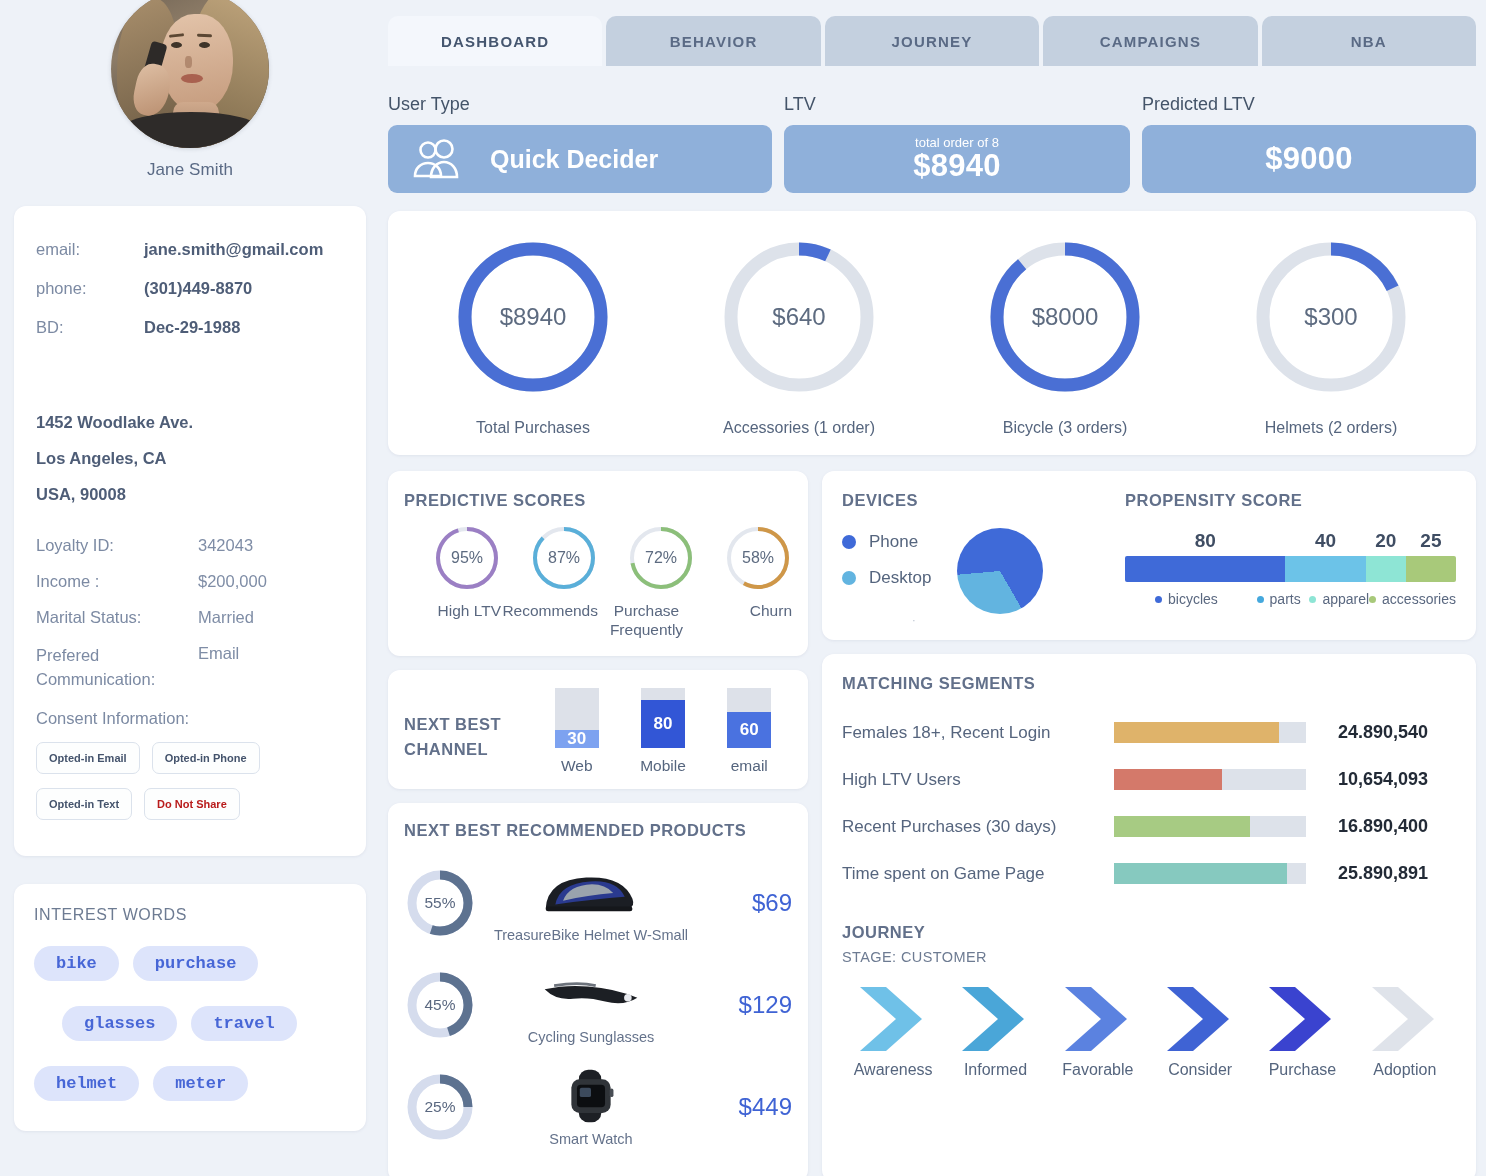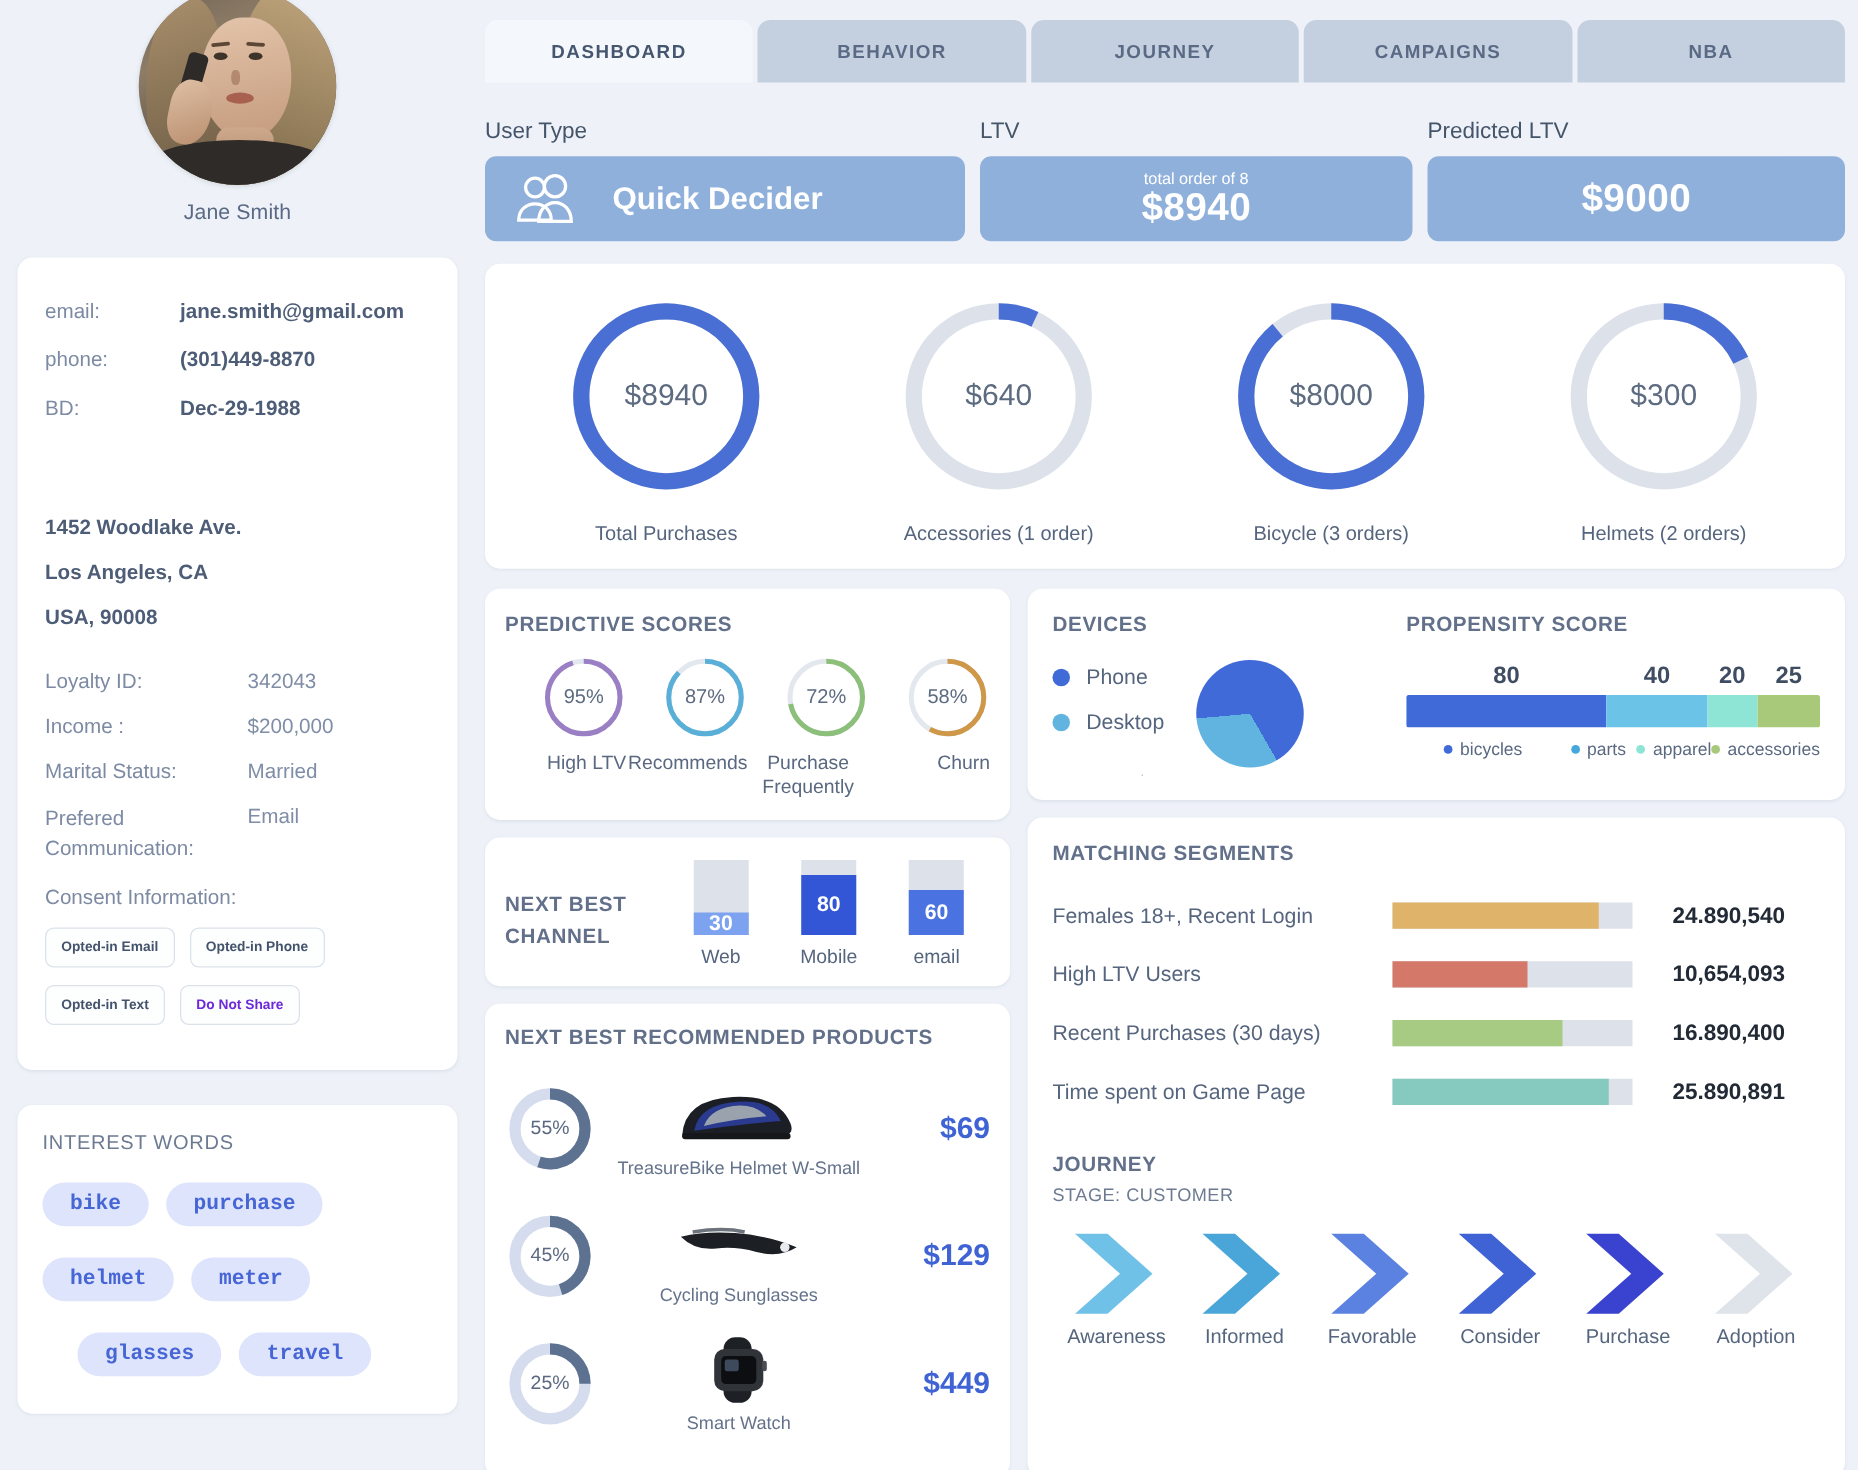--- a/index.html
+++ b/index.html
@@ -57,21 +57,21 @@
   .kv2 .k { color:#7c8aa3; width: 162px; flex:0 0 162px; }
   .kv2 .v { color:#7f8da6; }
   .kv2.tall .k { line-height: 1.45; }
   .consent-label { font-size: 16.5px; color:#7c8aa3; margin: 8px 0 14px; }
   .chip-row { display:flex; gap: 12px; margin-bottom: 14px; }
   .consent-chip {
     border: 1px solid #dbe2ec; border-radius: 7px; background:#fdfefe;
     padding: 9px 12px; font-size: 11px; color:#44536c; font-weight: 700;
     white-space: nowrap;
   }
-  .consent-chip.off { color:#6d28d9; font-weight: 600; }
+  .consent-chip.off { color:#b91c1c; font-weight: 600; }
 
   .iw-card { margin-top: 28px; padding: 22px 20px 30px; width: 352px; }
   .iw-title { font-size: 16px; letter-spacing: .6px; color:#6d7b92; margin-bottom: 22px; }
   .iw-rows { display:flex; flex-direction:column; gap: 25px; font-family: Liberation Mono, monospace; }
   .iw-row { display:flex; gap: 14px; }
   .iw-row.indent1 { padding-left: 28px; }
   .word {
     background:#dde4fb; color:#4766d6; border-radius: 20px;
     padding: 8px 22px; font-size: 17px; font-weight: 700;
   }
@@ -143,21 +143,21 @@
   .nbp-card { padding: 18px 16px 24px; flex: 1; overflow:hidden; }
   .nbp-list { margin-top: 12px; }
   .nbp-row { display:flex; align-items:center; gap: 10px; height: 102px; }
   .nbp-pct { position:relative; width: 72px; height: 72px; flex:0 0 72px; }
   .nbp-pct svg { transform: rotate(-90deg); display:block; }
   .nbp-pct .v { position:absolute; inset:0; display:flex; align-items:center; justify-content:center;
     font-size:15.5px; color:#5a6880; }
   .nbp-mid { flex:1; display:flex; flex-direction:column; align-items:center; }
   .prod-img { width: 110px; height: 62px; display:flex; align-items:center; justify-content:center; }
   .prod-name { font-size: 14.5px; color:#64728b; text-align:center; line-height: 1.25; margin-top: 2px; }
-  .nbp-price { width: 86px; flex:0 0 86px; text-align:right; font-size: 24px; color:#3f63d4; font-weight:700; }
+  .nbp-price { width: 86px; flex:0 0 86px; text-align:right; font-size: 24px; color:#3f63d4; font-weight:400; }
 
   .dev-card { padding: 20px 20px 14px; display:flex; }
   .dev-left { width: 275px; flex:0 0 275px; }
   .dev-legend { margin-top: 22px; display:flex; }
   .dev-names { display:flex; flex-direction:column; gap: 16px; }
   .dev-item { display:flex; align-items:center; gap: 13px; font-size: 17px; color:#55657e; }
   .dot { width: 14px; height: 14px; border-radius:50%; display:inline-block; }
   .pie { width: 86px; height: 86px; border-radius:50%; margin-left: 26px; margin-top: -4px; }
   .prop-right { flex:1; padding-left: 8px; }
   .prop-nums { display:flex; margin-top: 20px; }
@@ -258,27 +258,27 @@
       </div>
     </div>
 
     <div class="card iw-card">
       <div class="iw-title">INTEREST WORDS</div>
       <div class="iw-rows">
         <div class="iw-row">
           <span class="word">bike</span>
           <span class="word">purchase</span>
         </div>
+        <div class="iw-row indent1">
+          <span class="word">glasses</span>
+          <span class="word">travel</span>
+        </div>
         <div class="iw-row">
           <span class="word">helmet</span>
           <span class="word">meter</span>
-        </div>
-        <div class="iw-row indent1">
-          <span class="word">glasses</span>
-          <span class="word">travel</span>
         </div>
       </div>
     </div>
   </div>
 
   <div class="main">
 
     <div class="tabs">
       <div class="tab active">DASHBOARD</div>
       <div class="tab">BEHAVIOR</div>

